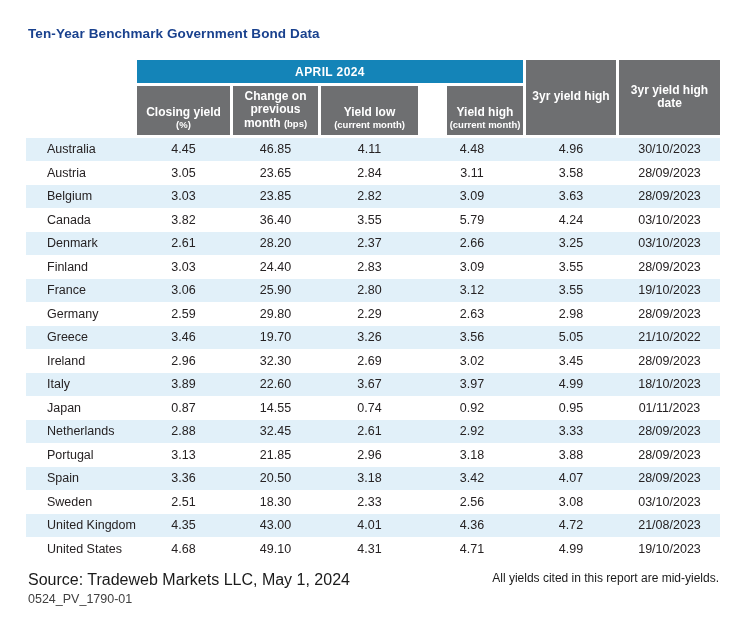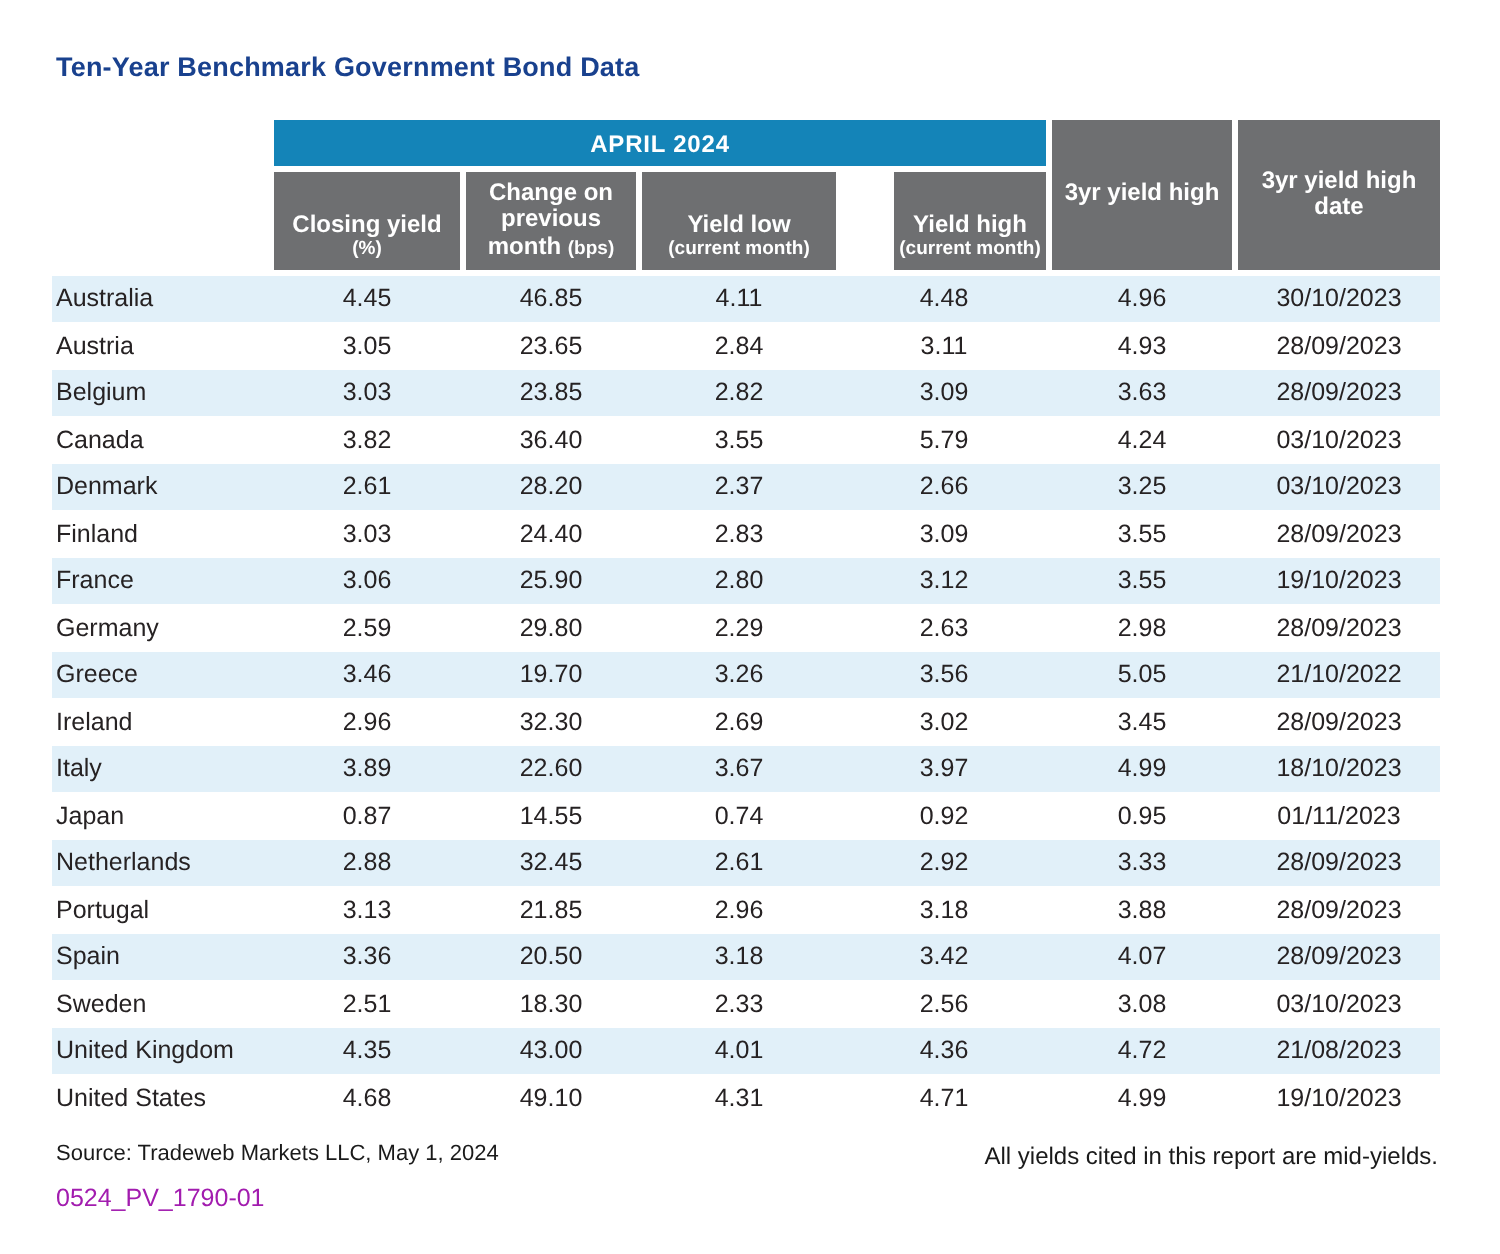--- a/index.html
+++ b/index.html
@@ -47,26 +47,26 @@
     display:grid;
     grid-template-columns:108px 93px 85px 97px 102px 90px 101px;
     column-gap:3px;
     height:23.5px; background:#ffffff;
   }
   .trow.shaded { background:#e1f0f9; border-bottom:1.5px solid #ffffff; }
   .cell {
     display:flex; align-items:center; justify-content:center;
     font-size:12.5px; color:#262223; white-space:nowrap;
   }
-  .cell.country { justify-content:flex-start; padding-left:2px; }
+  .cell.country { justify-content:flex-start; padding-left:21px; }
 
   
-  .footer-source { position:absolute; left:28px; top:571px; font-size:11px; color:#1a1a1a; }
+  .footer-source { position:absolute; left:28px; top:571px; font-size:16px; color:#1a1a1a; }
   .footer-note   { position:absolute; right:31px; top:571px; font-size:12px; color:#1a1a1a; }
-  .doc-code      { position:absolute; left:28px; top:592px; font-size:12.5px; color:#a21caf; }
+  .doc-code      { position:absolute; left:28px; top:592px; font-size:12.5px; color:#404040; }
 </style>
 </head>
 <body>
 
 <div class="canvas">
 
   <div class="page-title">Ten-Year Benchmark Government Bond Data</div>
 
   <div class="table-wrap">
 
@@ -112,21 +112,21 @@
           <div class="cell">4.48</div>
           <div class="cell">4.96</div>
           <div class="cell">30/10/2023</div>
         </div>
         <div class="trow">
           <div class="cell country">Austria</div>
           <div class="cell">3.05</div>
           <div class="cell">23.65</div>
           <div class="cell">2.84</div>
           <div class="cell">3.11</div>
-          <div class="cell">4.93</div>
+          <div class="cell">3.58</div>
           <div class="cell">28/09/2023</div>
         </div>
         <div class="trow shaded">
           <div class="cell country">Belgium</div>
           <div class="cell">3.03</div>
           <div class="cell">23.85</div>
           <div class="cell">2.82</div>
           <div class="cell">3.09</div>
           <div class="cell">3.63</div>
           <div class="cell">28/09/2023</div>

